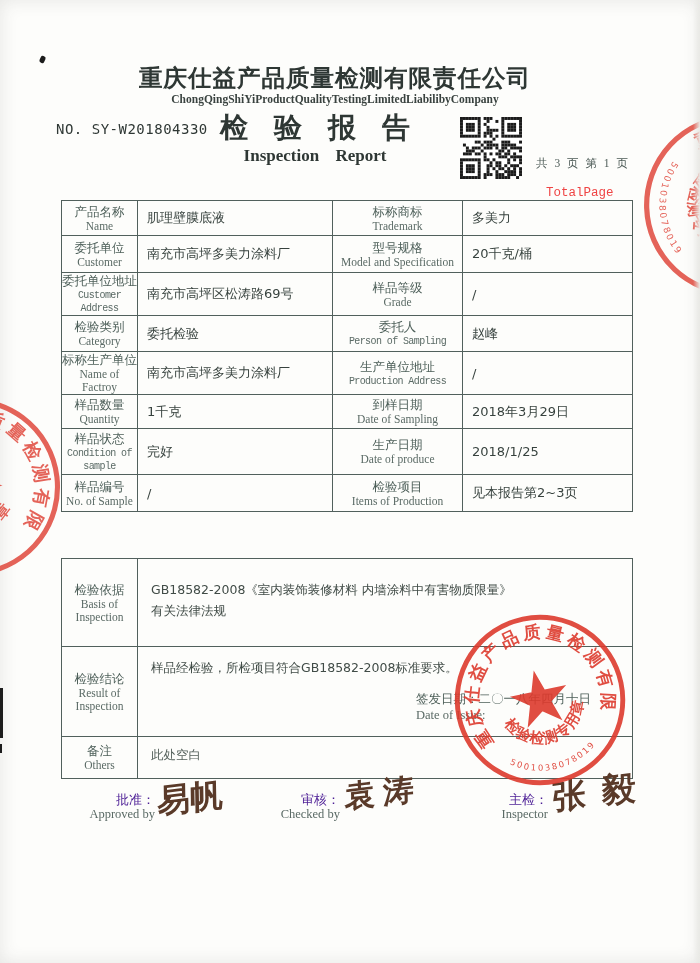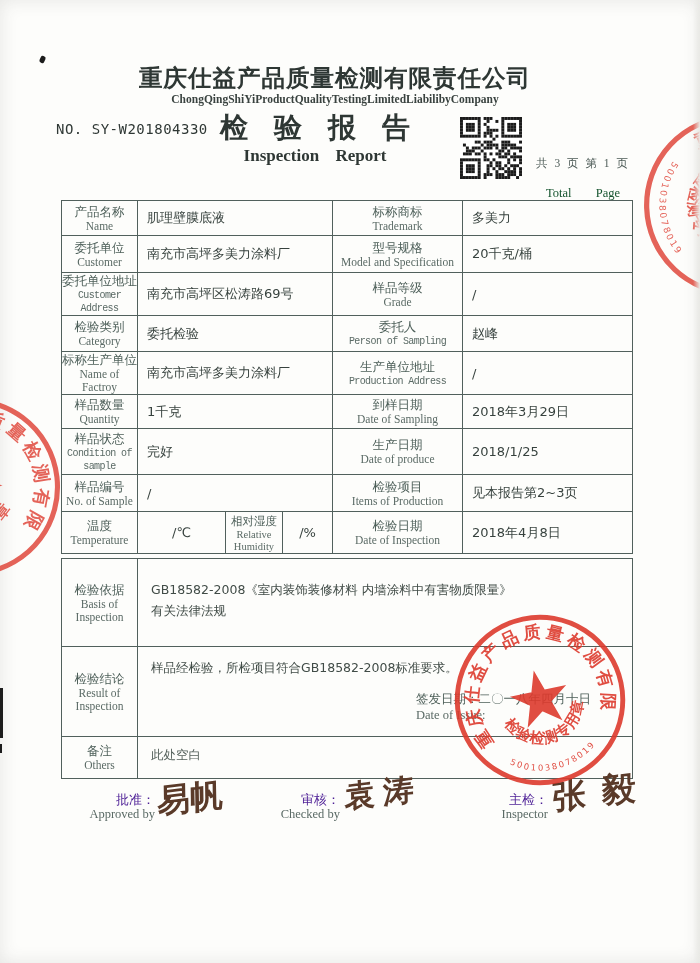--- a/index.html
+++ b/index.html
@@ -16,22 +16,22 @@
   .company-cn{left:0;right:30px;top:62px;text-align:center;font-size:23.5px;font-weight:bold;
     color:#2e3734;letter-spacing:1px;font-family:"DejaVu Sans",sans-serif;}
   .company-en{left:0;right:30px;top:93px;text-align:center;font-size:11.5px;font-weight:bold;color:#39423f;}
   .report-no{left:56px;top:121px;font-size:14px;font-family:"DejaVu Sans Mono",monospace;
     color:#2f3835;letter-spacing:.5px;}
   .title-cn{left:150px;top:109px;width:330px;text-align:center;font-size:28px;font-weight:bold;
     color:#2e3734;letter-spacing:26px;text-indent:26px;font-family:"DejaVu Sans",sans-serif;}
   .title-en{left:150px;top:146px;width:330px;text-align:center;font-size:17px;font-weight:bold;
     color:#2e3734;word-spacing:12px;}
   .page-info-cn{left:536px;top:156px;font-size:11.5px;color:#4c5a56;letter-spacing:2px;}
-  .page-info-en{left:546px;top:186px;width:74px;display:flex;justify-content:space-between;
-    font-size:12.5px;color:#14532d;}
+  .page-info-en{left:546px;top:186px;width:74px;display:flex;justify-content:flex-start;
+    font-size:12.5px;color:#ef4444;font-family:Liberation Mono, monospace;}
   #qr{left:459px;top:117px;}
   
   table{border-collapse:collapse;table-layout:fixed;border-radius:15px;}
   td{border:1px solid #51605c;padding:0;vertical-align:middle;overflow:hidden;}
   #t1{left:61px;top:200px;width:571px;}
   #t2{left:61px;top:558px;width:571px;}
   .lab{text-align:center;}
   .lab .cn{font-size:12.5px;color:#4d5f59;line-height:16px;font-family:"DejaVu Sans",sans-serif;}
   .lab .en{font-size:11.5px;color:#5a6a65;line-height:13px;}
   .lab .en.mono{font-family:"Liberation Mono",monospace;font-size:10px;letter-spacing:-.6px;}
@@ -405,38 +405,20 @@
             <div class="cn">样品编号</div>
             <div class="en">No. of  Sample</div>
           </td>
       <td class="val" colspan="3">/</td>
       <td class="lab">
             <div class="cn">检验项目</div>
             <div class="en">Items of  Production</div>
           </td>
       <td class="val">见本报告第2~3页</td>
     </tr>
-    <tr style="height:42px">
-      <td class="lab">
-            <div class="cn">温度</div>
-            <div class="en">Temperature</div>
-          </td>
-      <td class="val ctr">/℃</td>
-      <td class="lab small-lab">
-            <div class="cn">相对湿度</div>
-            <div class="en">Relative</div>
-            <div class="en">Humidity</div>
-          </td>
-      <td class="val ctr">/%</td>
-      <td class="lab">
-            <div class="cn">检验日期</div>
-            <div class="en">Date of  Inspection</div>
-          </td>
-      <td class="val">2018年4月8日</td>
-    </tr>
   </tbody>
     </table>
 
   <table id="t2" class="abs">
     <colgroup>
         <col style="width:76px">
         <col style="width:495px">
       </colgroup>
     <tbody>
         <tr style="height:88px">

